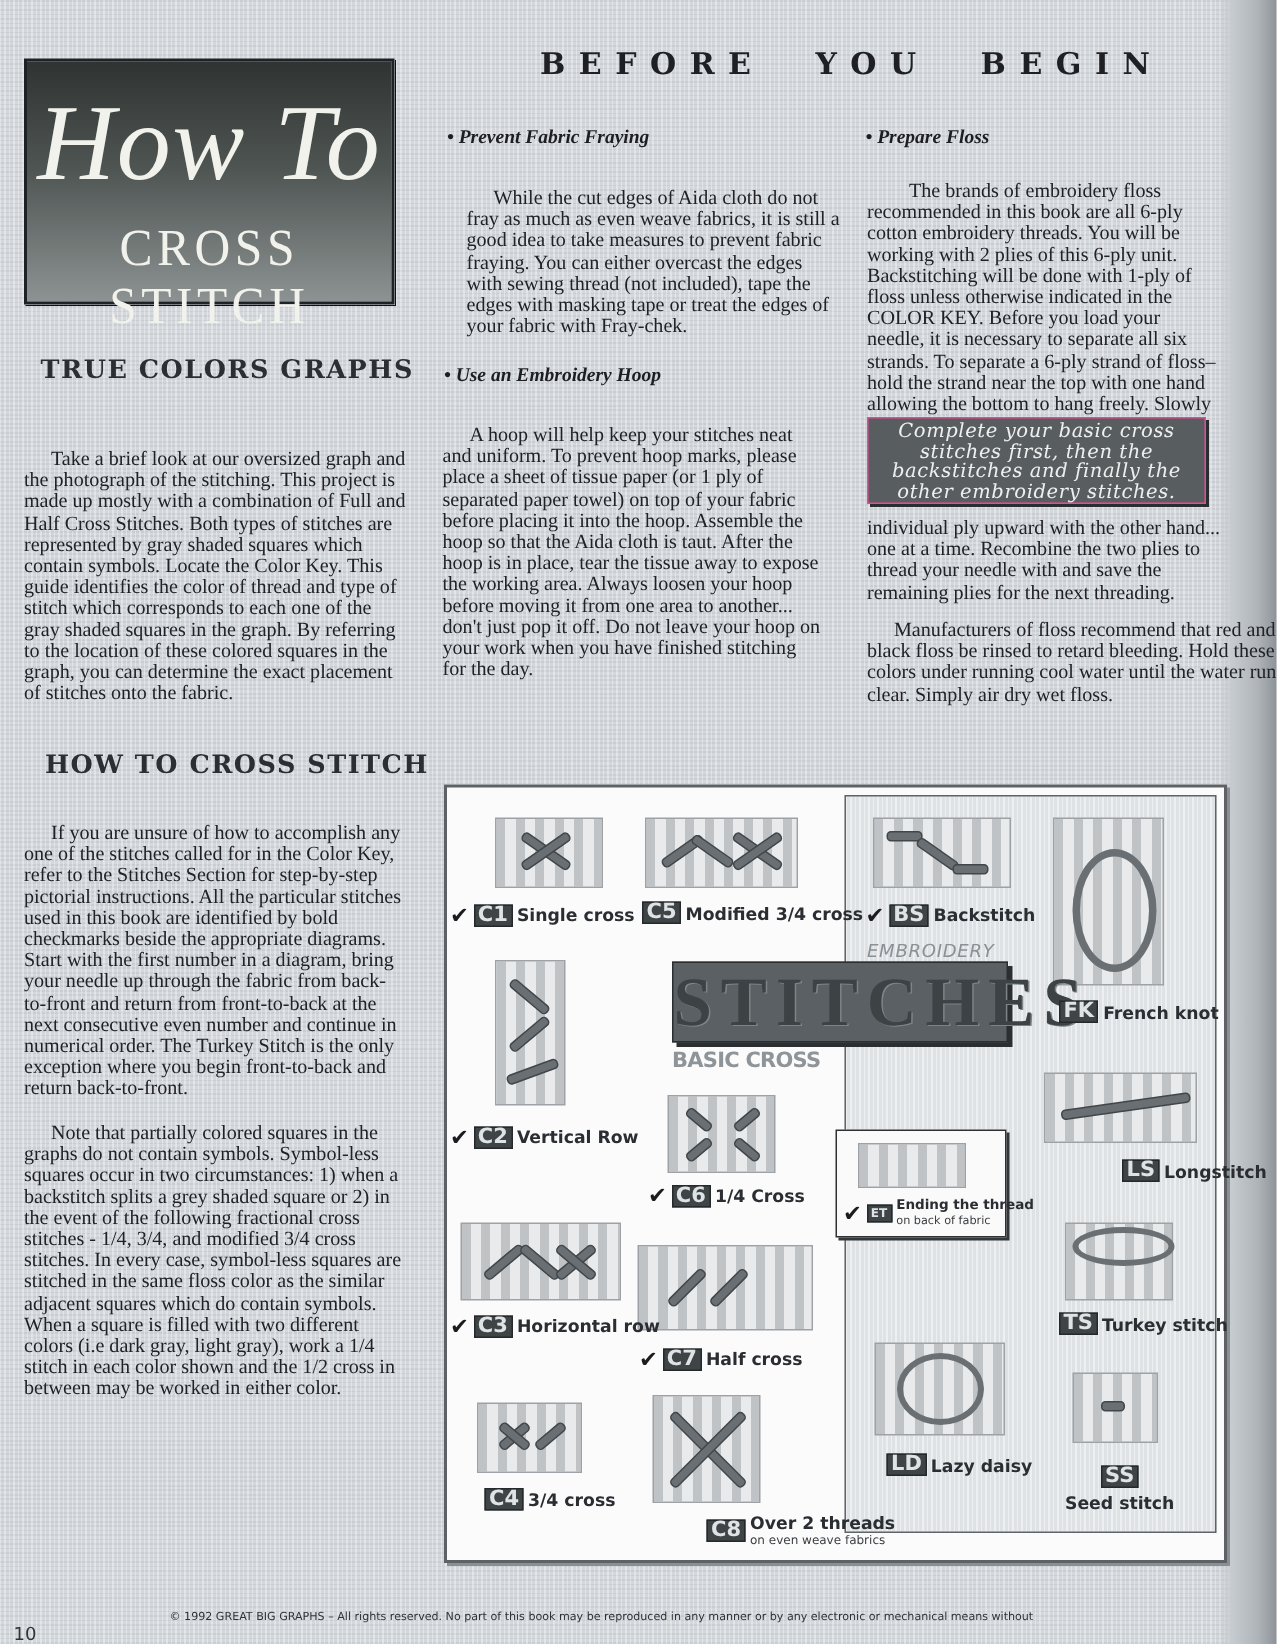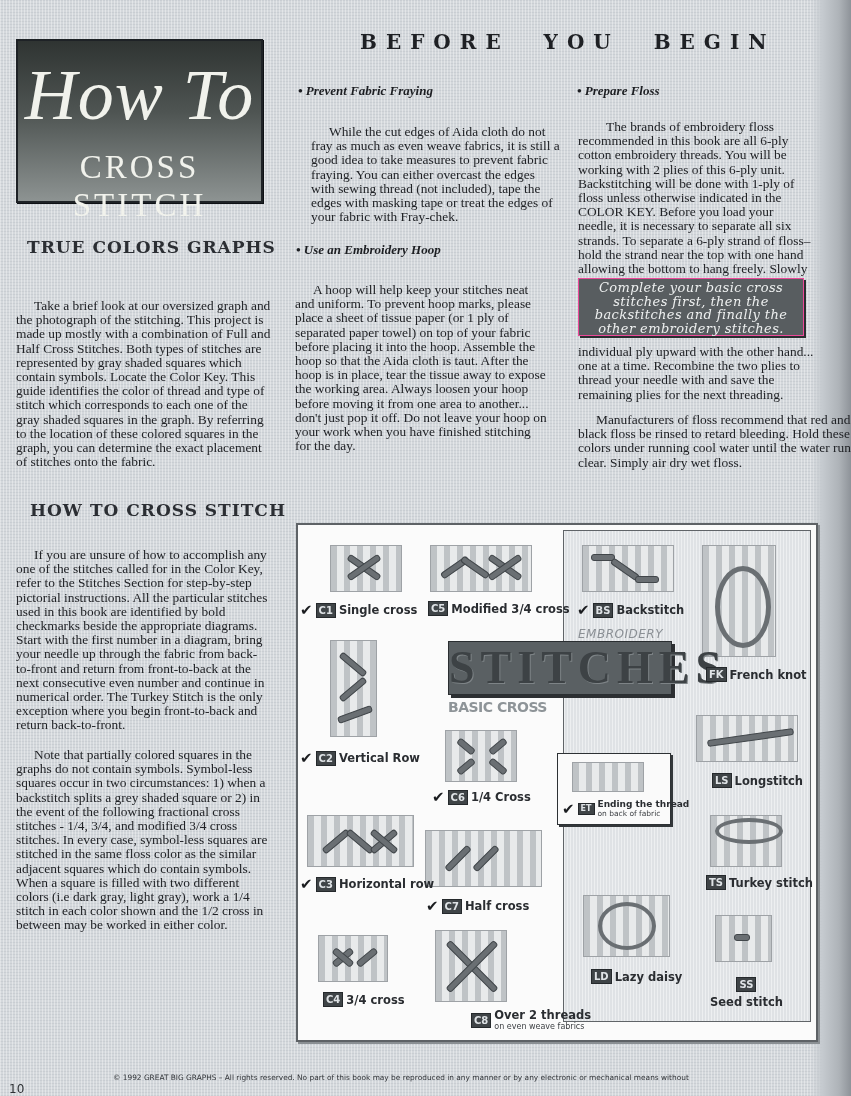--- a/index.html
+++ b/index.html
@@ -24,21 +24,21 @@
   .body p{margin:0;text-indent:18px;}
   .sub{font-style:italic;font-weight:bold;font-size:13px;color:#1c1e22;}
   .byb{left:360px;top:30px;font-family:"DejaVu Serif",serif;font-weight:bold;font-size:20px;letter-spacing:9px;color:#1e2024;word-spacing:18px;}
   .tip{left:578px;top:278px;width:226px;height:58px;background:#585d60;border:1px solid #ec4899;
     box-shadow:2px 2px 0 #2a2d30;color:#eef0f0;font-style:italic;font-size:13px;line-height:13.5px;text-align:center;
     font-family:"DejaVu Serif",serif;letter-spacing:0.4px;padding-top:2px;box-sizing:border-box;}
   .panel{left:296px;top:523px;width:518px;height:515px;background:#fbfbfb;border:2px solid #5e6266;box-shadow:2px 2px 0 #8a8f93;}
   .panel-right{left:563px;top:530px;width:246px;height:490px;background:#dfe2e5;border:1px solid #606468;
     background-image:repeating-linear-gradient(90deg, rgba(255,255,255,0.45) 0 1px, rgba(0,0,0,0) 1px 3px);}
   .lbl{font-family:"DejaVu Sans",sans-serif;font-size:11.5px;font-weight:bold;color:#2a2d31;white-space:nowrap;display:flex;align-items:center;gap:3px;}
-  .lbl .code{display:inline-block;background:#3f4447;color:#dfe3e6;font-size:10px;padding:0 2px;line-height:13px;border:1px solid #25292c;font-weight:bold;}
+  .lbl .code{display:inline-block;background:#3f4447;color:#dfe3e6;font-size:14px;padding:0 2px;line-height:13px;border:1px solid #25292c;font-weight:bold;}
   .check{font-size:15px;color:#1a1c1f;font-weight:bold;}
   .sub2{font-family:"DejaVu Sans",sans-serif;font-size:8px;font-weight:normal;color:#3b3e42;}
   .weave{position:absolute;background:
      repeating-linear-gradient(90deg, #bfc3c6 0 6px, #e8eaeb 6px 13px);
      border:1px solid #9ea2a6;}
   .stitch{position:absolute;height:5px;background:#6a6f73;border-radius:3px;border:1px solid #41464a;}
   .stitches-banner{left:448px;top:641px;width:222px;height:52px;background:#5a6063;border:1px solid #2a2e31;box-shadow:3px 3px 0 #2c2f32;
     font-family:"Liberation Serif",serif;font-weight:bold;font-size:46px;line-height:52px;letter-spacing:6px;text-align:center;color:#3d4245;
     text-shadow:1px 1px 0 #7d8386;}
   .embroid{left:578px;top:627px;font-family:"DejaVu Sans",sans-serif;font-style:italic;font-size:12px;color:#8b9095;letter-spacing:0.5px;}
@@ -204,21 +204,21 @@
 
 <div class="abs lbl" style="left:577px;top:601px;">
   <span class="check">✔</span>
   <span class="code">BS</span>
   <span>Backstitch</span>
 </div>
 <div class="abs lbl" style="left:706px;top:667px;">
   <span class="code">FK</span>
   <span>French knot</span>
 </div>
-<div class="abs lbl" style="left:712px;top:773px;">
+<div class="abs lbl" style="left:748px;top:773px;">
   <span class="code">LS</span>
   <span>Longstitch</span>
 </div>
 
 <div class="abs et-box">
   <div class="weave" style="left:14px;top:8px;width:70px;height:28px;"></div>
   <div class="lbl" style="position:absolute;left:4px;top:46px;align-items:flex-start;">
     <span class="check">✔</span>
     <span class="code" style="font-size:8px;line-height:10px;margin-top:3px;">ET</span>
     <span style="display:flex;flex-direction:column;line-height:9px;">

